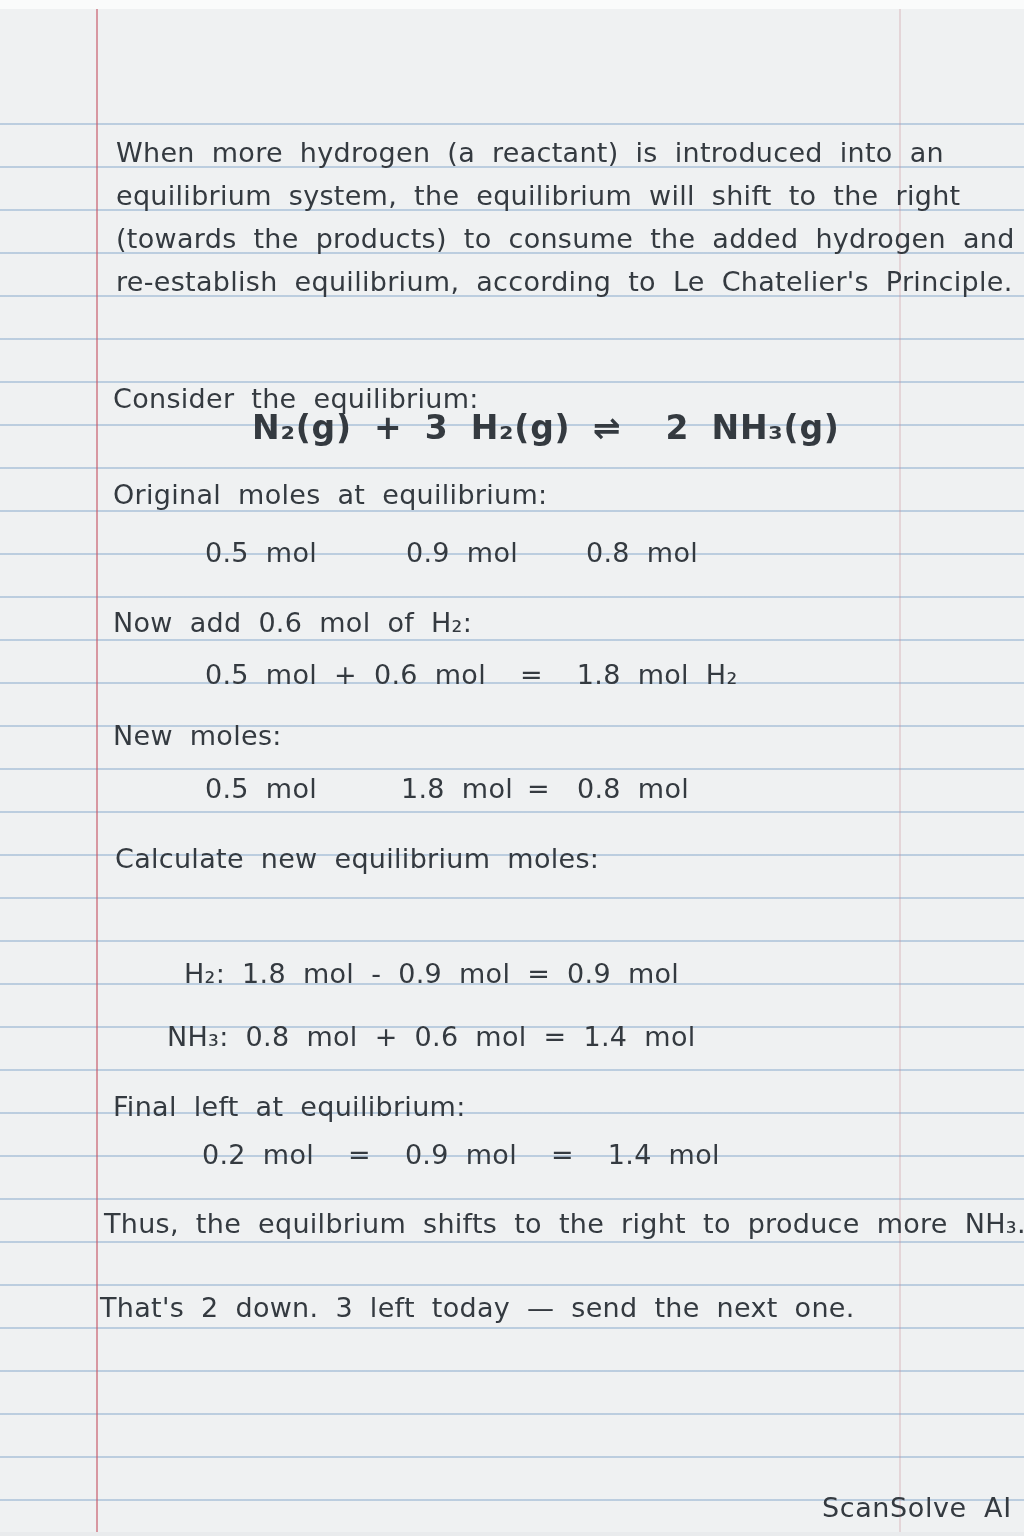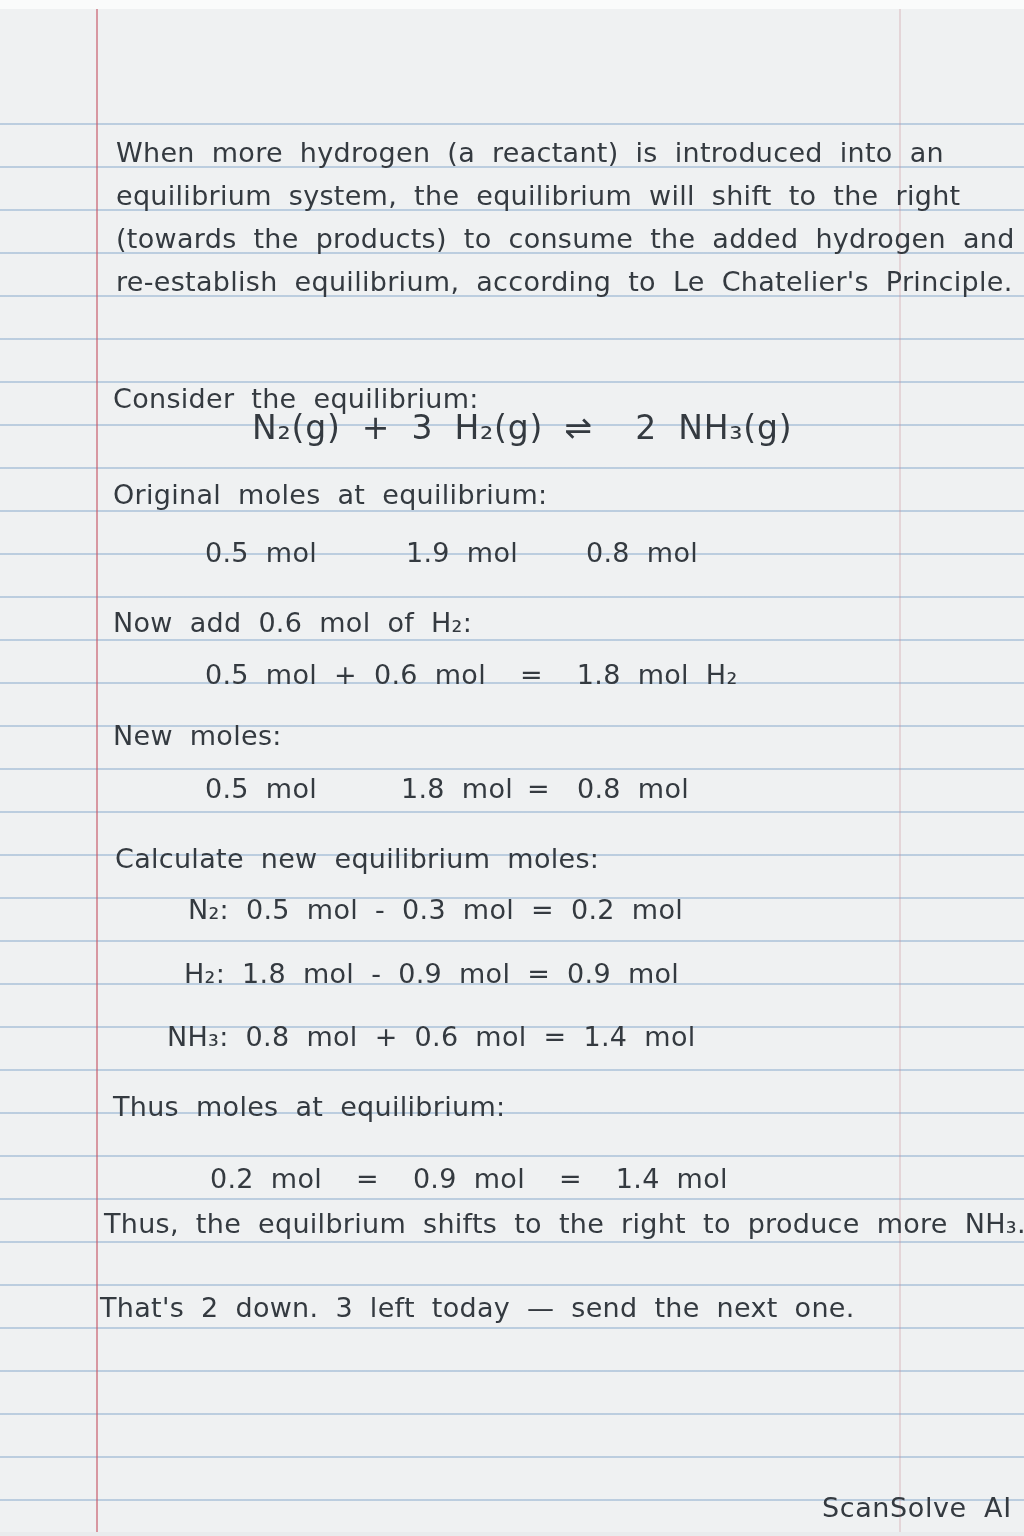--- a/index.html
+++ b/index.html
@@ -77,42 +77,41 @@
   <div class="margin-line-left"></div>
   <div class="margin-line-right"></div>
   <div class="top-edge"></div>
 
   <div class="hw" style="left:116px; top:136px;">When more hydrogen (a reactant) is introduced into an</div>
   <div class="hw" style="left:116px; top:179px;">equilibrium system, the equilibrium will shift to the right</div>
   <div class="hw" style="left:116px; top:265px;">re-establish equilibrium, according to Le Chatelier's Principle.</div>
   <div class="hw" style="left:116px; top:222px;">(towards the products) to consume the added hydrogen and</div>
 
   <div class="hw" style="left:113px; top:349px;margin-top:33px;">Consider the equilibrium:</div>
-  <div class="hw big" style="left:252px; top:408px;">N₂(g) + 3 H₂(g) ⇌  2 NH₃(g)</div>
+  <div class="hw big" style="left:252px; top:408px;font-weight:bold;">N₂(g) + 3 H₂(g) ⇌  2 NH₃(g)</div>
 
   <div class="hw" style="left:113px; top:478px;">Original moles at equilibrium:</div>
   <span class="hw" style="left:205px; top:536px;">0.5 mol</span>
-  <span class="hw" style="left:406px; top:536px;">1.9 mol</span>
+  <span class="hw" style="left:406px; top:536px;">0.9 mol</span>
   <span class="hw" style="left:586px; top:536px;">0.8 mol</span>
 
   <div class="hw" style="left:113px; top:606px;">Now add 0.6 mol of H₂:</div>
   <div class="hw" style="left:205px; top:658px;">0.5 mol + 0.6 mol  =  1.8 mol H₂</div>
 
   <div class="hw" style="left:113px; top:719px;">New moles:</div>
   <span class="hw" style="left:205px; top:772px;">0.5 mol</span>
   <span class="hw" style="left:401px; top:772px;">1.8 mol</span>
   <span class="hw" style="left:527px; top:772px;">=</span>
   <span class="hw" style="left:577px; top:772px;">0.8 mol</span>
 
   <div class="hw" style="left:115px; top:842px;">Calculate new equilibrium moles:</div>
-  <div class="hw" style="left:188px; top:893px;">N₂: 0.5 mol - 0.3 mol = 0.2 mol</div>
   <div class="hw" style="left:184px; top:957px;">H₂: 1.8 mol - 0.9 mol = 0.9 mol</div>
   <div class="hw" style="left:167px; top:1020px;">NH₃: 0.8 mol + 0.6 mol = 1.4 mol</div>
 
-  <div class="hw" style="left:113px; top:1090px;">Thus moles at equilibrium:</div>
-  <div class="hw" style="left:210px; top:1138px;margin-top:24px;">0.2 mol  =  0.9 mol  =  1.4 mol</div>
+  <div class="hw" style="left:113px; top:1090px;">Final left at equilibrium:</div>
+  <div class="hw" style="left:202px; top:1138px;">0.2 mol  =  0.9 mol  =  1.4 mol</div>
 
   <div class="hw" style="left:104px; top:1207px;">Thus, the equilbrium shifts to the right to produce more NH₃.</div>
 
   <div class="hw" style="left:100px; top:1291px;">That's 2 down. 3 left today — send the next one.</div>
 
   <div class="hw wm" style="left:822px; top:1491px;">ScanSolve AI</div>
 </div>
 
 </body></html>

